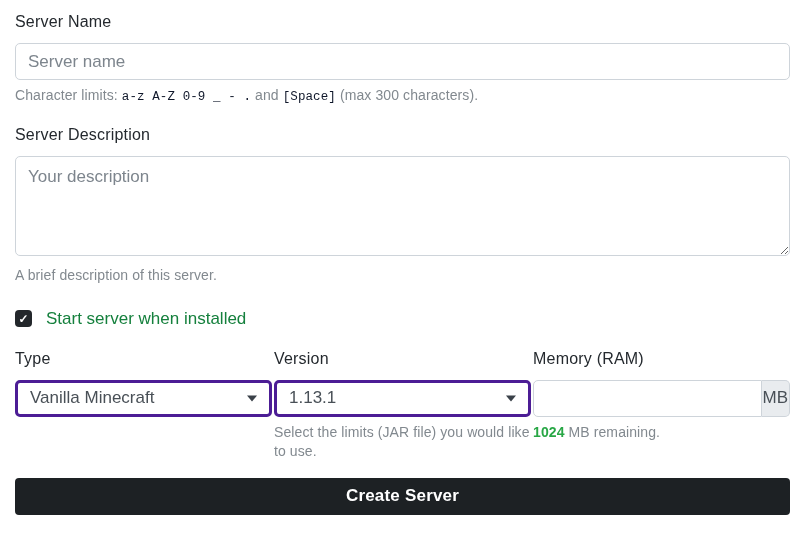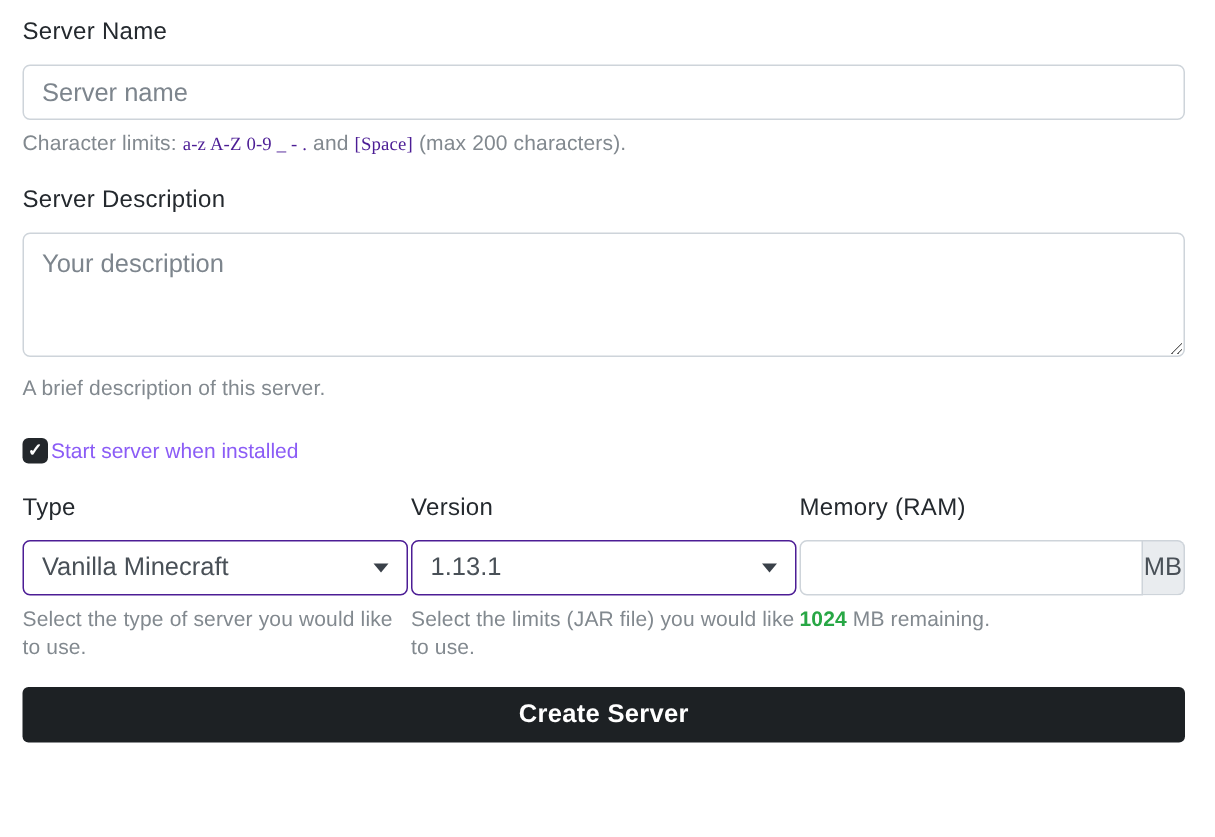--- a/index.html
+++ b/index.html
@@ -27,49 +27,49 @@
   .text-input {
     width: 100%; height: 37px;
     border: 1px solid #ced4da; border-radius: 5px;
     padding: 6px 12px; font-size: 17px; color: #495057;
     font-family: "Liberation Sans", sans-serif;
     outline: none; background: #fff;
   }
   ::placeholder { color: #7d858d; opacity: 1; }
 
   textarea.text-input {
-    height: 83px; resize: both; line-height: 1.4; padding-top: 8px;
+    height: 100px; resize: both; line-height: 1.4; padding-top: 8px;
   }
 
   .help-text {
     font-size: 14px; color: #82898f; margin-top: 6px;
     white-space: pre-wrap; line-height: 1.35; letter-spacing: 0.1px;
   }
   .code {
-    font-family: Liberation Serif, serif;
-    font-size: 12.5px; color: #4c1d95;
+    font-family: Liberation Mono, monospace;
+    font-size: 12.5px; color: #0f172a;
   }
   .green { color: #28a745; font-weight: bold; }
 
   .checkbox-row {
     display: flex; align-items: center; margin: 24px 0 21px 0;
   }
   .checkbox-box {
     width: 17px; height: 17px; background: #23272b; border-radius: 4px;
     color: #ffffff; display: flex; align-items: center; justify-content: center;
     font-size: 12px; font-weight: bold; cursor: pointer; flex: none;
   }
-  .checkbox-label { font-size: 14px; margin-left: 2px; color: #8b5cf6; cursor: pointer; }
+  .checkbox-label { font-size: 17px; margin-left: 14px; color: #15803d; cursor: pointer; }
 
   .row { display: flex; gap: 2px; }
   .col { flex: 1; min-width: 0; }
 
   .select-box {
     position: relative; height: 37px;
-    border: 1px solid #4c1d95; border-radius: 5px;
+    border: 3px solid #4c1d95; border-radius: 5px;
     padding: 6px 30px 6px 12px; font-size: 17px; color: #495057;
     display: flex; align-items: center; cursor: pointer; background: #fff;
     white-space: nowrap; overflow: hidden;
   }
   .select-caret {
     position: absolute; right: 12px; top: 50%; transform: translateY(-40%);
     width: 0; height: 0;
     border-left: 5px solid transparent; border-right: 5px solid transparent;
     border-top: 6px solid #3a4149;
   }
@@ -94,21 +94,21 @@
 </style>
 </head>
 <body>
 
 <div class="container">
 
 
   <div class="form-group">
     <label class="field-label">Server Name</label>
     <input type="text" class="text-input" placeholder="Server name" style="">
-    <div class="help-text"><span>Character limits: </span><span class="code">a-z A-Z 0-9 _ - .</span><span> and </span><span class="code">[Space]</span><span> (max 200 characters).</span></div>
+    <div class="help-text"><span>Character limits: </span><span class="code">a-z A-Z 0-9 _ - .</span><span> and </span><span class="code">[Space]</span><span> (max 300 characters).</span></div>
   </div>
 
   <div class="form-group">
     <label class="field-label">Server Description</label>
     <textarea class="text-input" placeholder="Your description" style=""></textarea>
     <div class="help-text">A brief description of this server.</div>
   </div>
 
   <div class="checkbox-row">
     <span class="checkbox-box">
@@ -118,21 +118,20 @@
   </div>
 
   <div class="row">
 
     <div class="col">
       <label class="field-label">Type</label>
       <div class="select-box">
         <span>Vanilla Minecraft</span>
         <span class="select-caret"></span>
       </div>
-      <div class="help-text">Select the type of server you would like to use.</div>
     </div>
 
     <div class="col">
       <label class="field-label">Version</label>
       <div class="select-box">
         <span>1.13.1</span>
         <span class="select-caret"></span>
       </div>
       <div class="help-text">Select the limits (JAR file) you would like to use.</div>
     </div>

